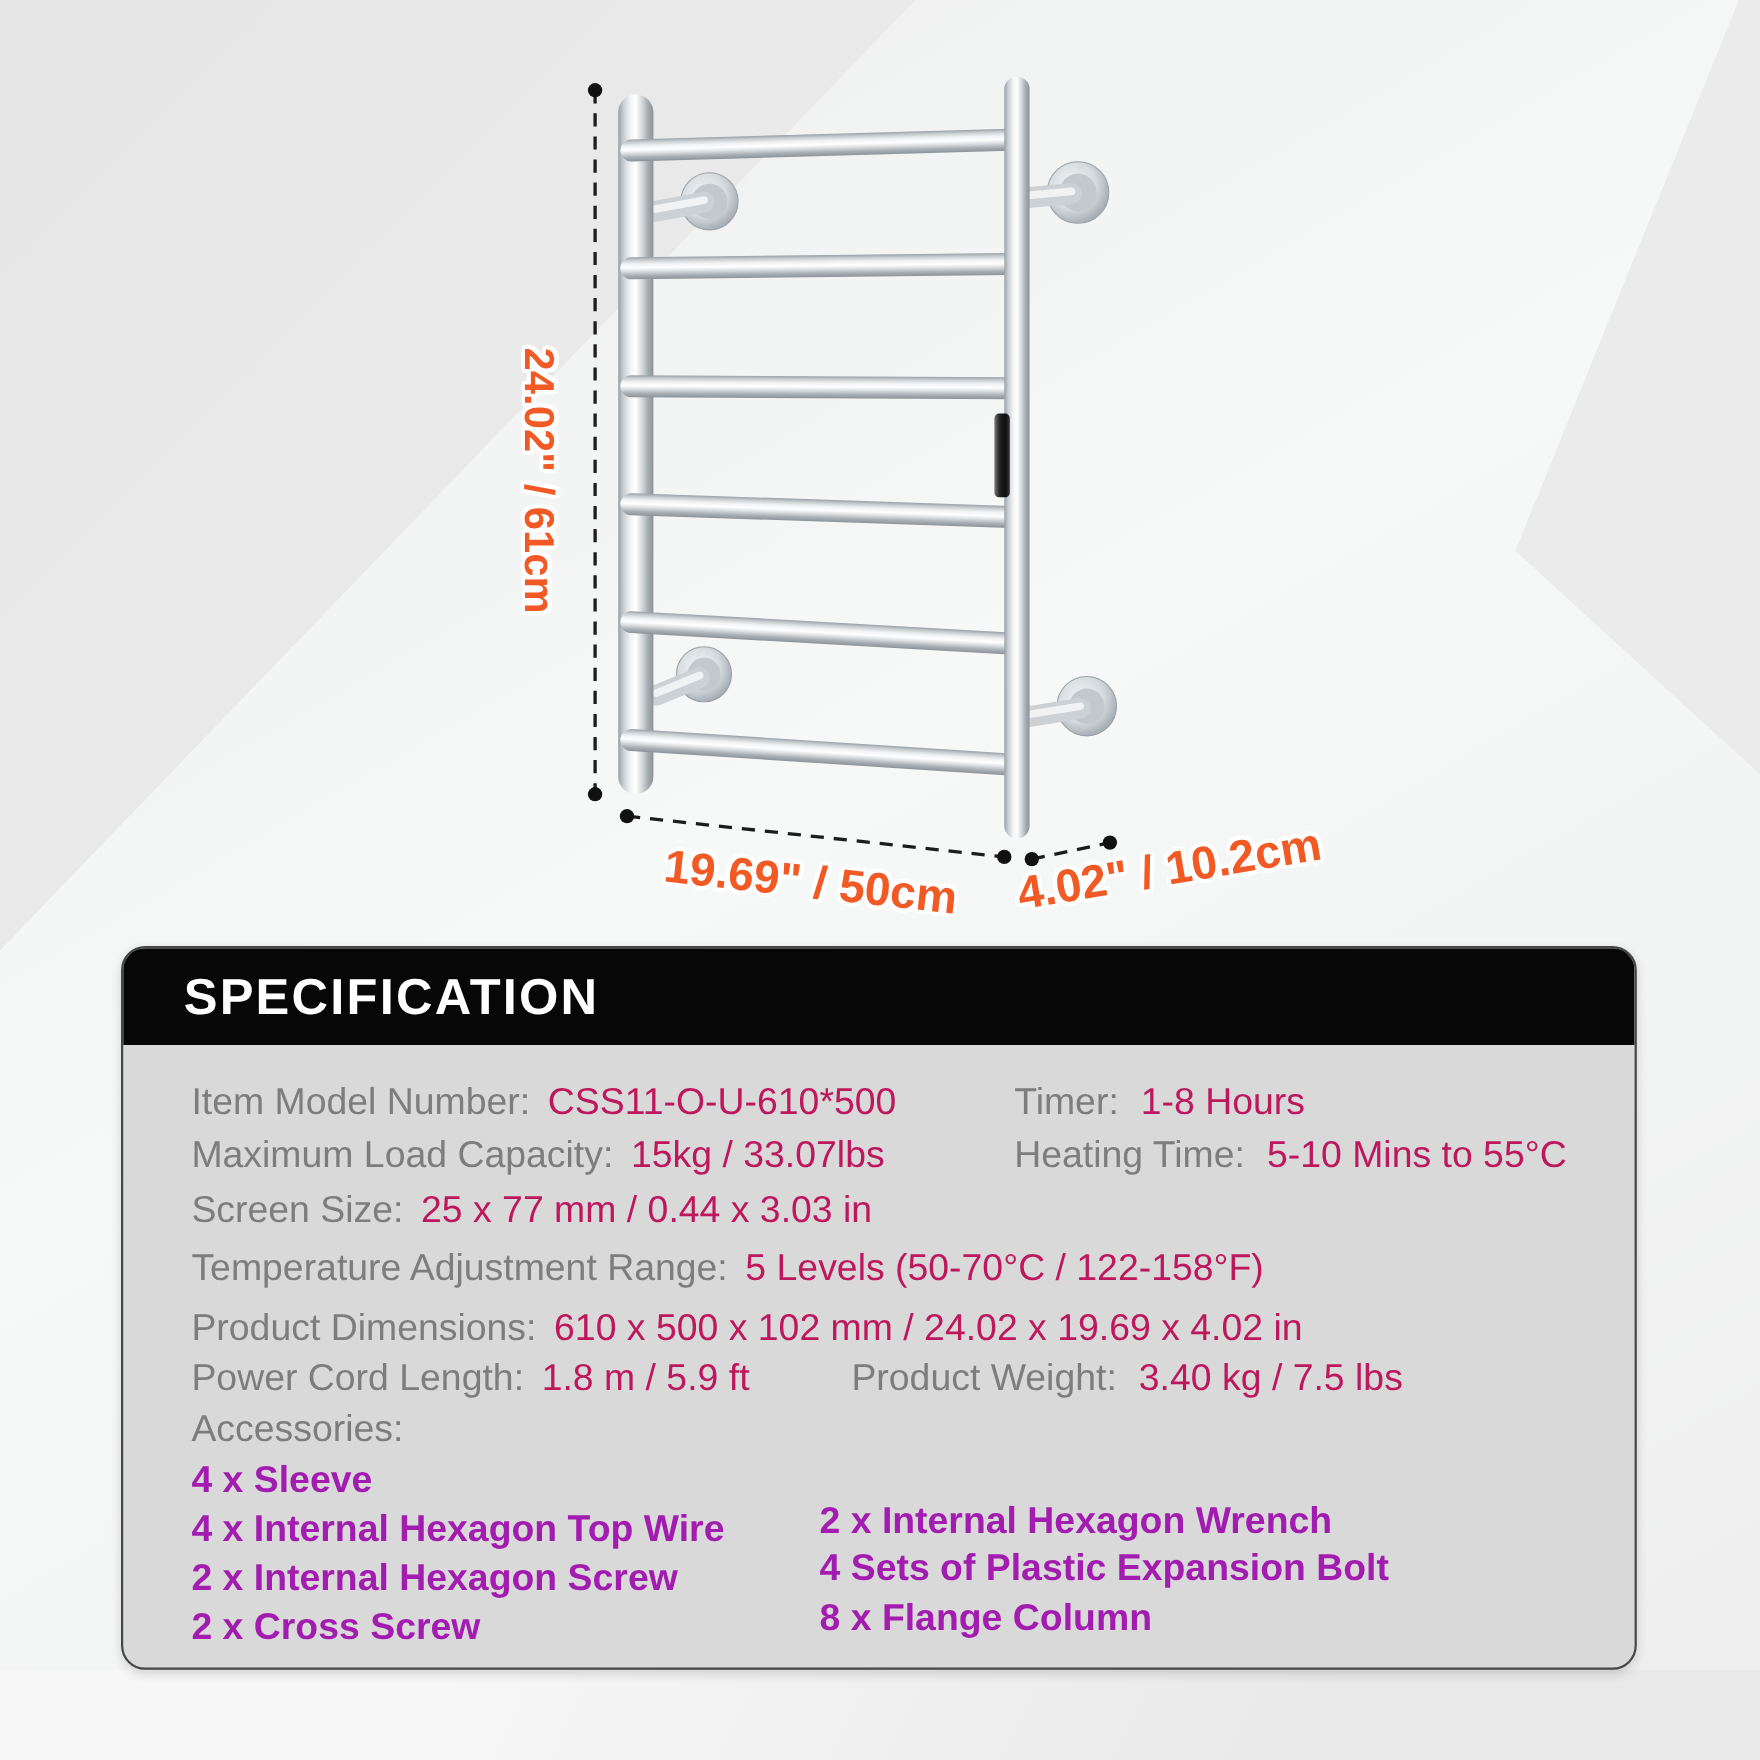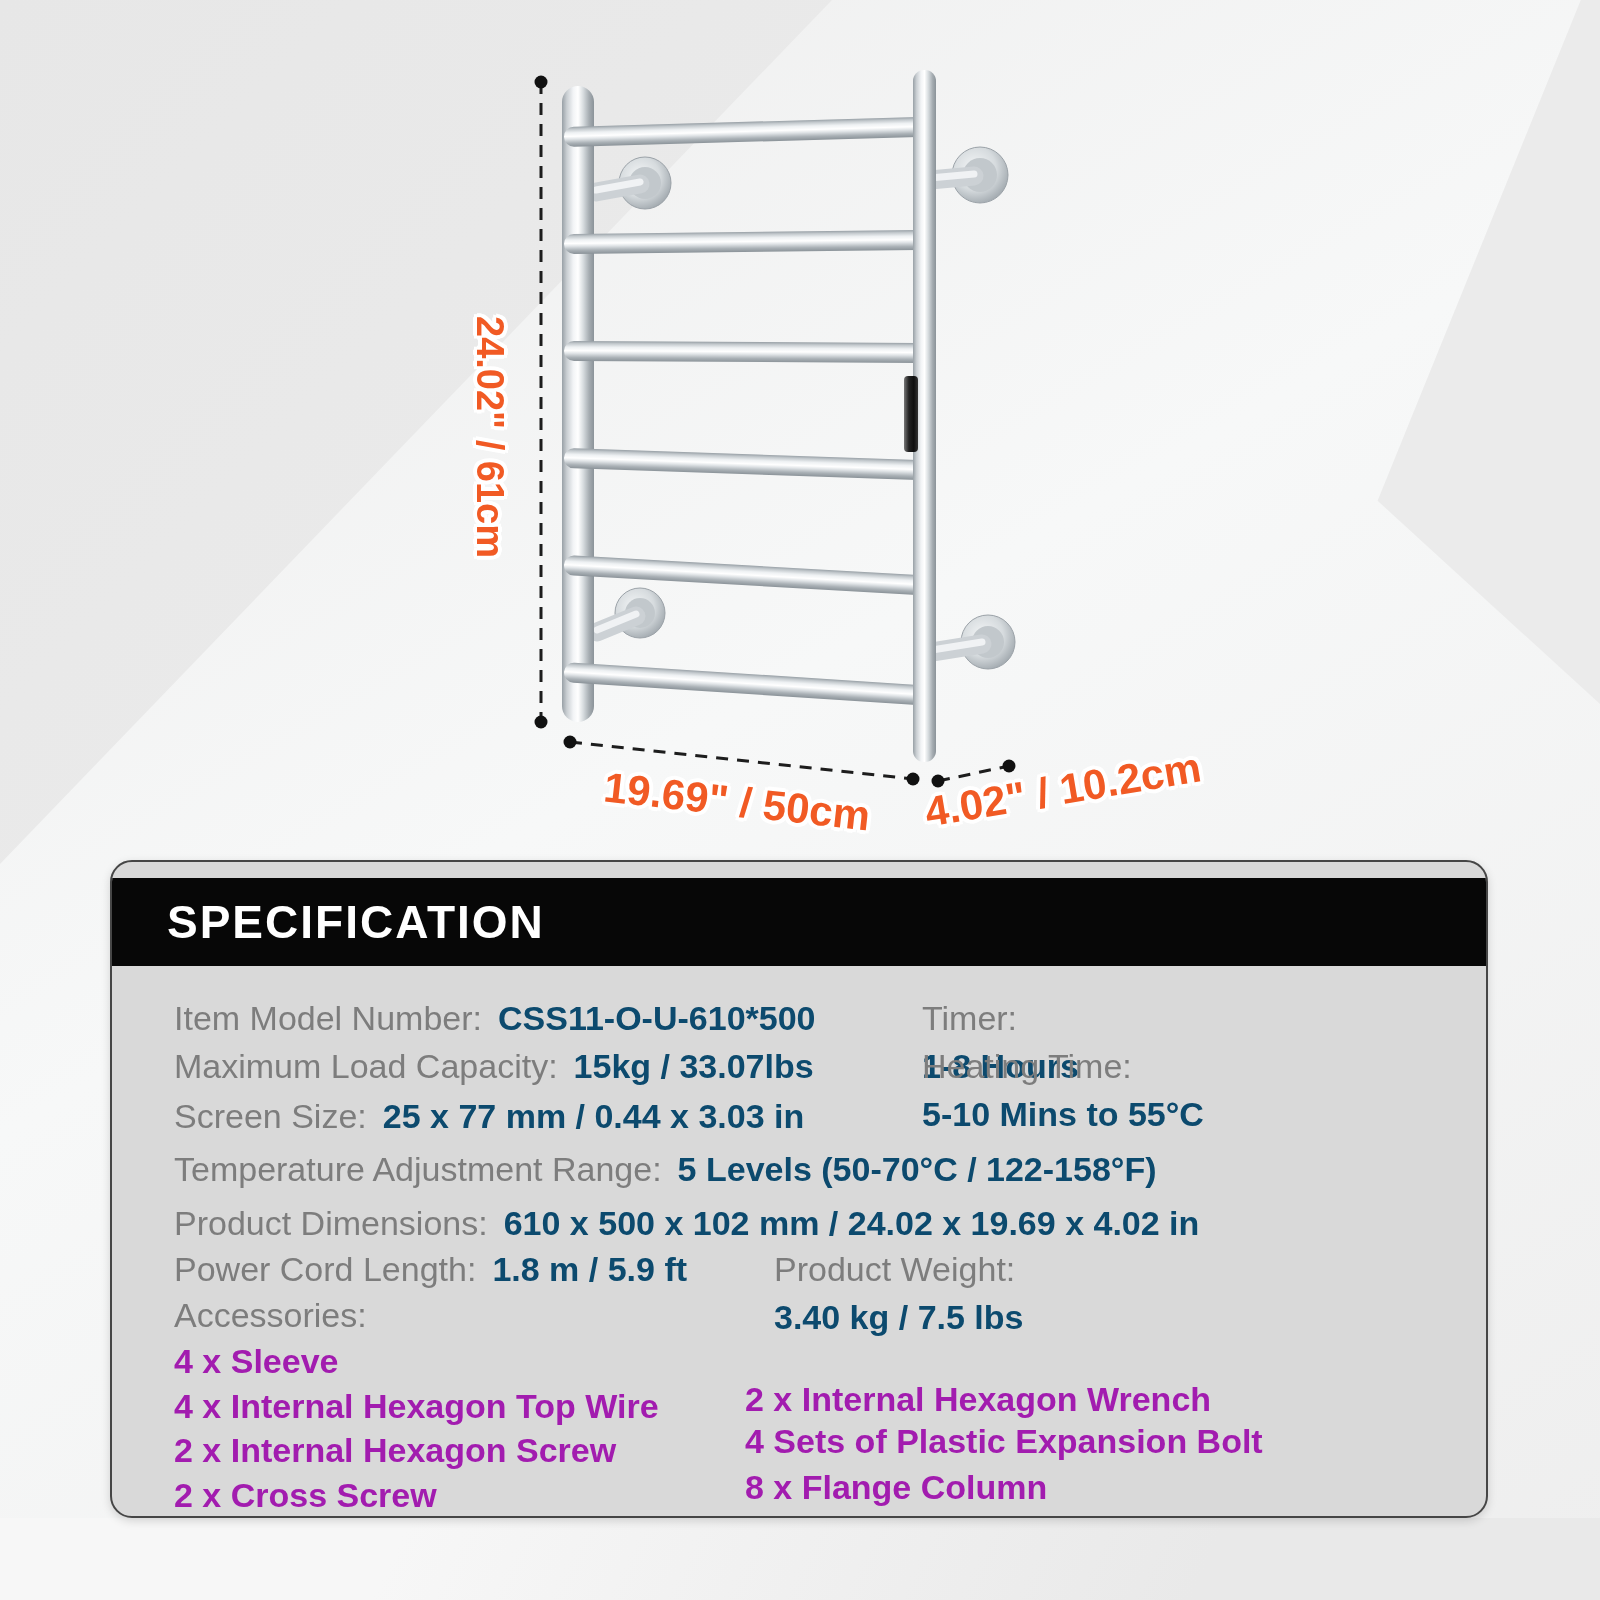--- a/index.html
+++ b/index.html
@@ -35,28 +35,27 @@
   .dim-depth{left:1063px;top:790px;font-size:42px;transform:translate(-50%,-50%) rotate(-9.5deg);}
   
   .panel{
     position:absolute;left:110px;top:860px;width:1378px;height:658px;
     background:#d9d9d9;border:2px solid #464646;border-radius:22px;
     box-sizing:border-box;overflow:hidden;box-shadow:0 3px 10px rgba(0,0,0,.15);
   }
   .panel-header{
     height:88px;background:#070707;display:flex;align-items:center;
     padding-left:55px;
-    margin-top:16px;
   }
   .panel-title{color:#ffffff;font-size:46px;font-weight:bold;letter-spacing:2px;}
   .panel-body{position:relative;height:581px;font-size:34px;line-height:44px;}
   .row{position:absolute;left:62px;display:flex;gap:16px;white-space:nowrap;}
-  .row2{position:absolute;display:flex;gap:4px;white-space:nowrap;flex-direction:column;}
+  .row2{position:absolute;display:flex;gap:20px;white-space:nowrap;}
   .lbl{color:#7d7d7d;}
-  .val{color:#0c4a6e;font-weight:bold;}
+  .val{color:#be185d;font-weight:normal;}
   .acc{position:absolute;color:#a21caf;font-weight:bold;white-space:nowrap;}
 </style>
 </head>
 <body>
 
 <div class="bg-wedge bg-wedge-tl"></div>
 <div class="bg-wedge bg-wedge-tr"></div>
 <div class="bg-bottom"></div>
 
 <div class="product">

